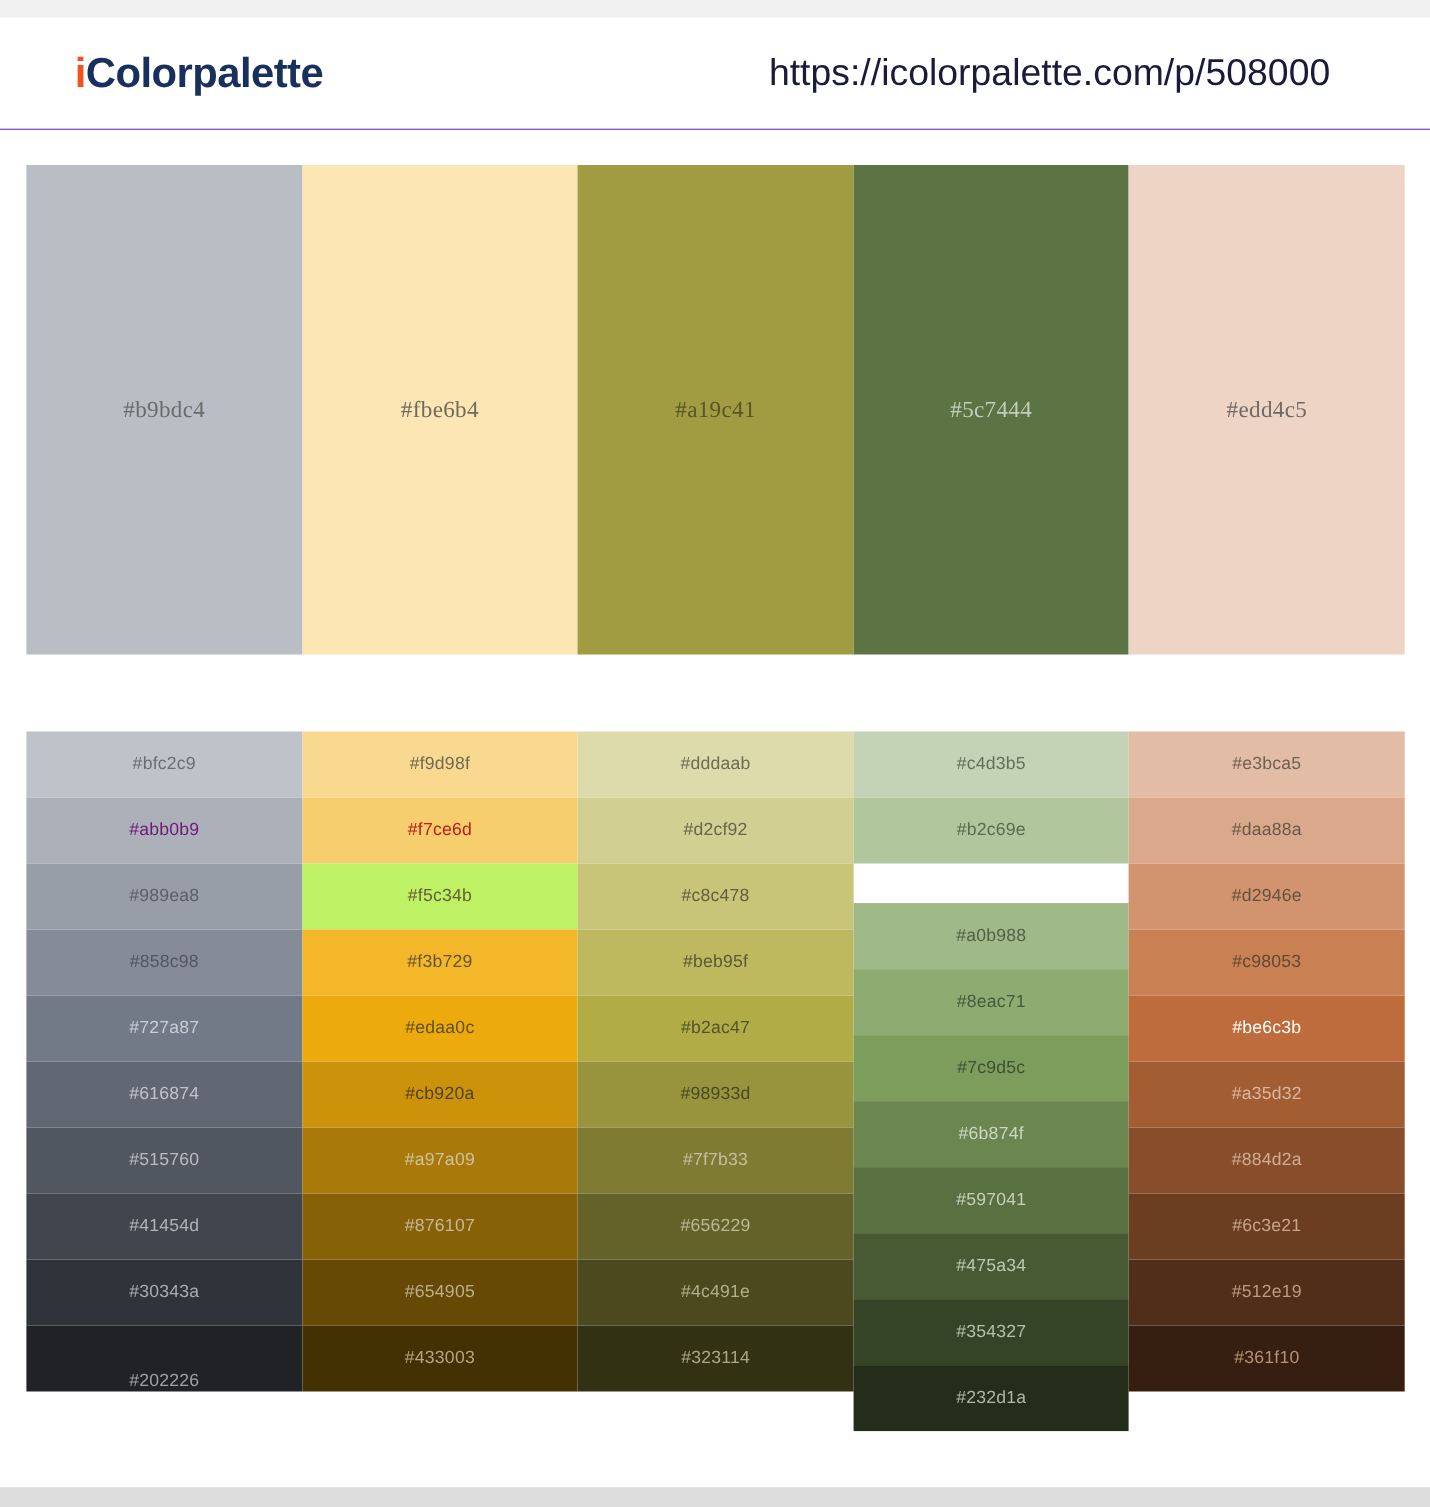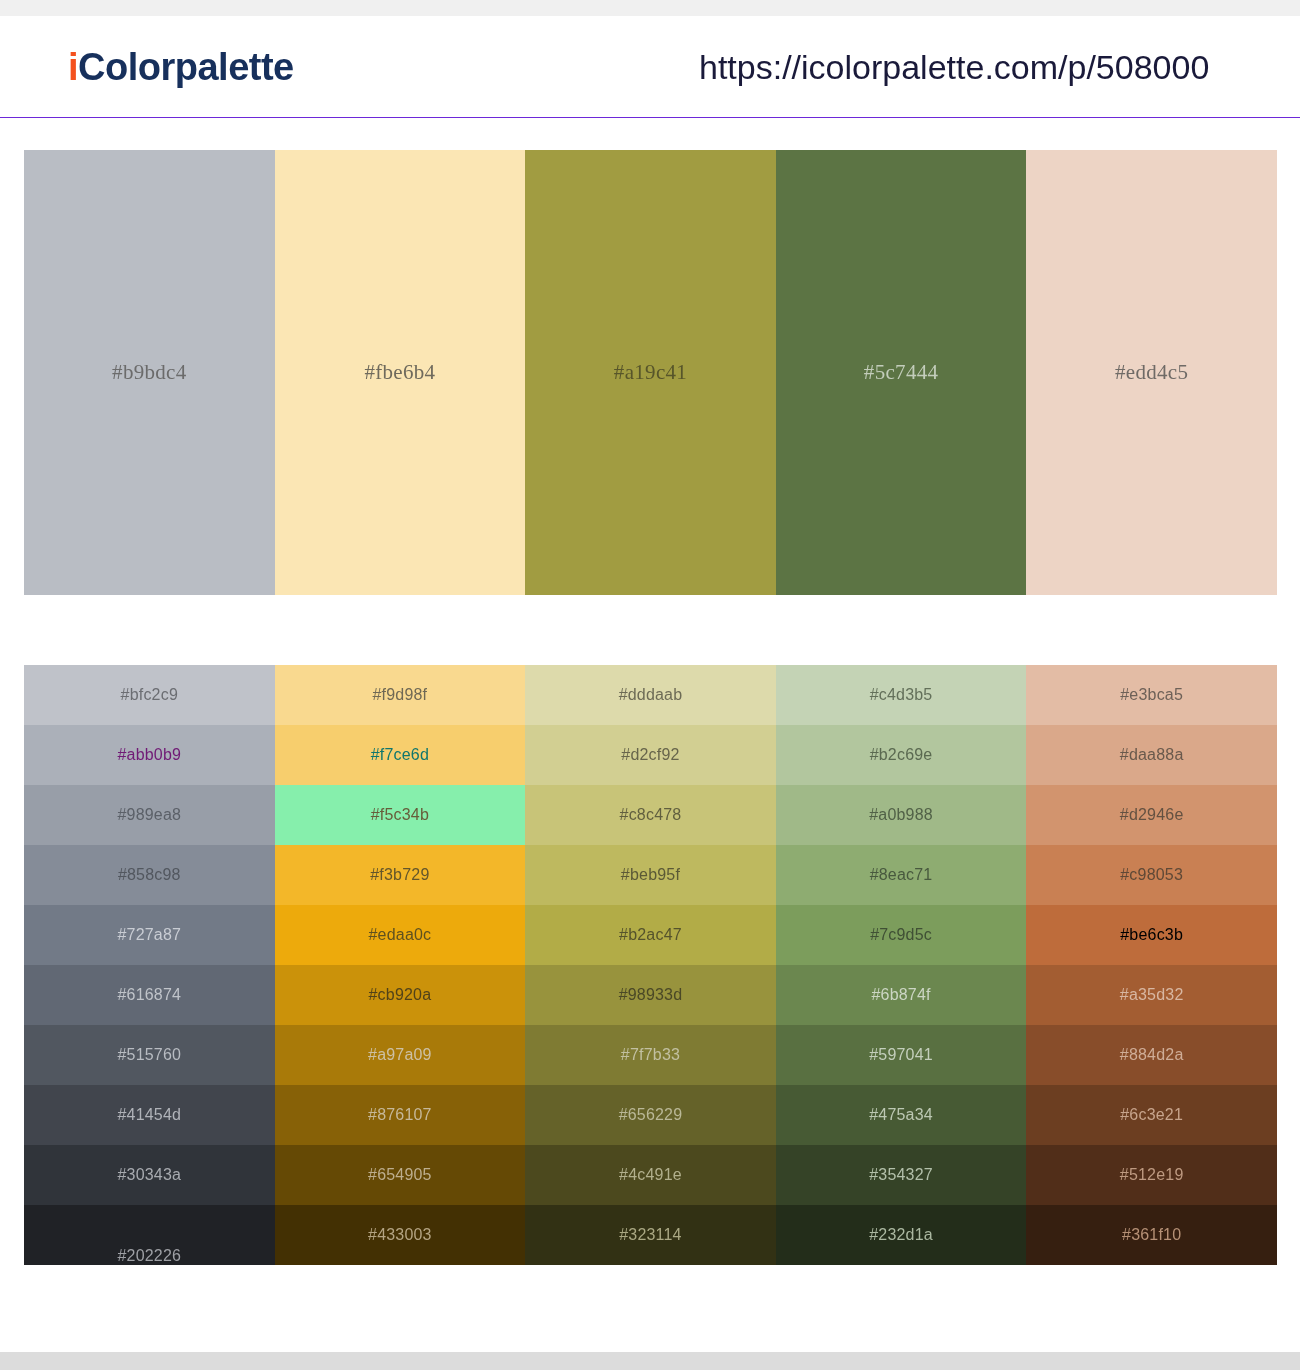--- a/index.html
+++ b/index.html
@@ -178,23 +178,23 @@
         </div>
         <div class="shade-cell" style="background: rgb(32, 34, 38); align-items: flex-end;">
           <span class="shade-label" style="color: rgb(158, 160, 165);">#202226</span>
         </div>
       </div>
       <div class="shade-col">
         <div class="shade-cell" style="background: rgb(249, 217, 143);">
           <span class="shade-label" style="color: rgb(111, 104, 84);">#f9d98f</span>
         </div>
         <div class="shade-cell" style="background: rgb(247, 206, 109);">
-          <span class="shade-label" style="color: #0f766e;">#f7ce6d</span>
-        </div>
-        <div class="shade-cell" style="background: #86efac;">
+          <span class="shade-label" style="color: #b91c1c;">#f7ce6d</span>
+        </div>
+        <div class="shade-cell" style="background: #bef264;">
           <span class="shade-label" style="color: rgb(103, 93, 58);">#f5c34b</span>
         </div>
         <div class="shade-cell" style="background: rgb(243, 183, 41);">
           <span class="shade-label" style="color: rgb(99, 86, 43);">#f3b729</span>
         </div>
         <div class="shade-cell" style="background: rgb(237, 170, 12);">
           <span class="shade-label" style="color: rgb(95, 81, 32);">#edaa0c</span>
         </div>
         <div class="shade-cell" style="background: rgb(203, 146, 10);">
           <span class="shade-label" style="color: rgb(81, 66, 25);">#cb920a</span>
@@ -244,21 +244,21 @@
           <span class="shade-label" style="color: rgb(170, 168, 131);">#323114</span>
         </div>
       </div>
       <div class="shade-col">
         <div class="shade-cell" style="background: rgb(196, 211, 181);">
           <span class="shade-label" style="color: rgb(99, 112, 90);">#c4d3b5</span>
         </div>
         <div class="shade-cell" style="background: rgb(178, 198, 158);">
           <span class="shade-label" style="color: rgb(90, 105, 80);">#b2c69e</span>
         </div>
-        <div class="shade-cell" style="background: rgb(160, 185, 136);">
+        <div class="shade-cell" style="background: rgb(160, 185, 136); margin-top: 36px;">
           <span class="shade-label" style="color: rgb(81, 97, 71);">#a0b988</span>
         </div>
         <div class="shade-cell" style="background: rgb(142, 172, 113);">
           <span class="shade-label" style="color: rgb(72, 89, 62);">#8eac71</span>
         </div>
         <div class="shade-cell" style="background: rgb(124, 157, 92);">
           <span class="shade-label" style="color: rgb(64, 80, 53);">#7c9d5c</span>
         </div>
         <div class="shade-cell" style="background: rgb(107, 135, 79);">
           <span class="shade-label" style="color: rgb(204, 214, 196);">#6b874f</span>
@@ -283,21 +283,21 @@
         <div class="shade-cell" style="background: rgb(218, 168, 138);">
           <span class="shade-label" style="color: rgb(105, 89, 76);">#daa88a</span>
         </div>
         <div class="shade-cell" style="background: rgb(210, 148, 110);">
           <span class="shade-label" style="color: rgb(100, 81, 65);">#d2946e</span>
         </div>
         <div class="shade-cell" style="background: rgb(201, 128, 83);">
           <span class="shade-label" style="color: rgb(95, 72, 54);">#c98053</span>
         </div>
         <div class="shade-cell" style="background: rgb(190, 108, 59);">
-          <span class="shade-label" style="color: #000000;">#be6c3b</span>
+          <span class="shade-label" style="color: #ffffff;">#be6c3b</span>
         </div>
         <div class="shade-cell" style="background: rgb(163, 93, 50);">
           <span class="shade-label" style="color: rgb(216, 183, 162);">#a35d32</span>
         </div>
         <div class="shade-cell" style="background: rgb(136, 77, 42);">
           <span class="shade-label" style="color: rgb(207, 173, 151);">#884d2a</span>
         </div>
         <div class="shade-cell" style="background: rgb(108, 62, 33);">
           <span class="shade-label" style="color: rgb(199, 164, 140);">#6c3e21</span>
         </div>

